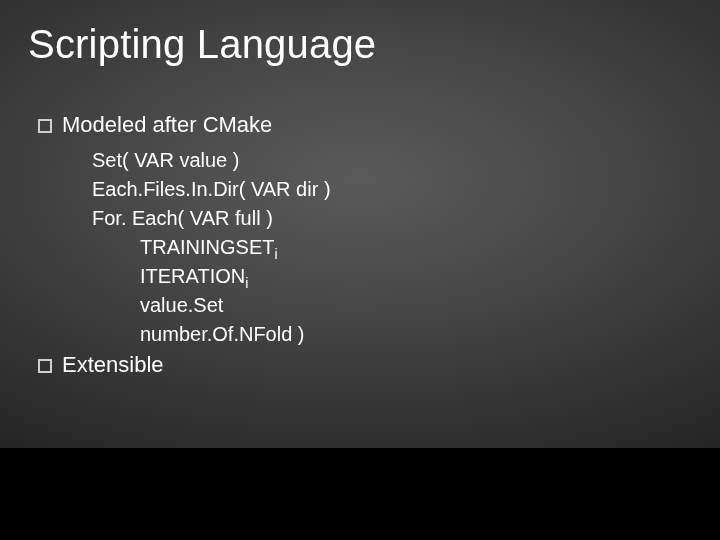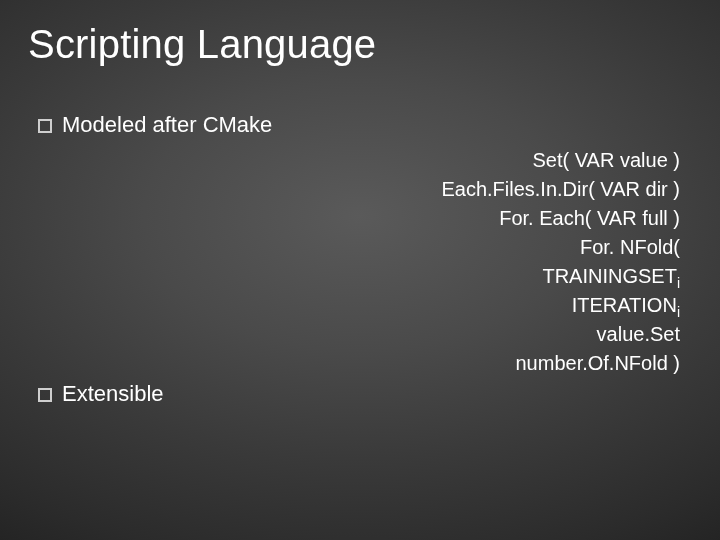--- a/index.html
+++ b/index.html
@@ -7,21 +7,21 @@
     padding: 0;
     width: 720px;
     height: 540px;
     overflow: hidden;
     font-family: Arial, Helvetica, sans-serif;
     background: #000;
   }
   .slide {
     position: relative;
     width: 720px;
-    height: 540px;
+    height: 448px;
     background: radial-gradient(ellipse 120% 100% at 50% 40%,
                 #5a5a5a 0%,
                 #4a4a4a 25%,
                 #3a3a3a 45%,
                 #2b2b2b 65%,
                 #1a1a1a 85%,
                 #0d0d0d 100%);
     color: #fff;
     box-sizing: border-box;
   }
@@ -53,21 +53,20 @@
     background: transparent;
     vertical-align: -1px;
     margin-right: 10px;
     box-sizing: border-box;
   }
   .sub-list {
     margin-top: 6px;
     margin-left: 54px;
     font-size: 20px;
     line-height: 1.45;
-    text-align: right;
   }
   .sub-line {
     white-space: pre;
   }
   .subsc {
     font-size: 0.7em;
     vertical-align: sub;
     line-height: 0;
   }
   .indent2 {
@@ -87,21 +86,20 @@
   <div class="body">
 
     <div class="bullet">
       <span class="bullet-mark"></span><span>Modeled after CMake</span>
     </div>
 
     <div class="sub-list">
       <div class="sub-line">Set( VAR value )</div>
       <div class="sub-line">Each.Files.In.Dir( VAR dir )</div>
       <div class="sub-line">For. Each( VAR full )</div>
-      <div class="sub-line">For. NFold(</div>
       <div class="sub-line indent2"><span>TRAININGSET</span><span class="subsc">i</span></div>
       <div class="sub-line indent2"><span>ITERATION</span><span class="subsc">i</span></div>
       <div class="sub-line indent2">value.Set</div>
       <div class="sub-line indent2">number.Of.NFold )</div>
     </div>
 
     <div class="bullet second-bullet">
       <span class="bullet-mark"></span><span>Extensible</span>
     </div>
 

